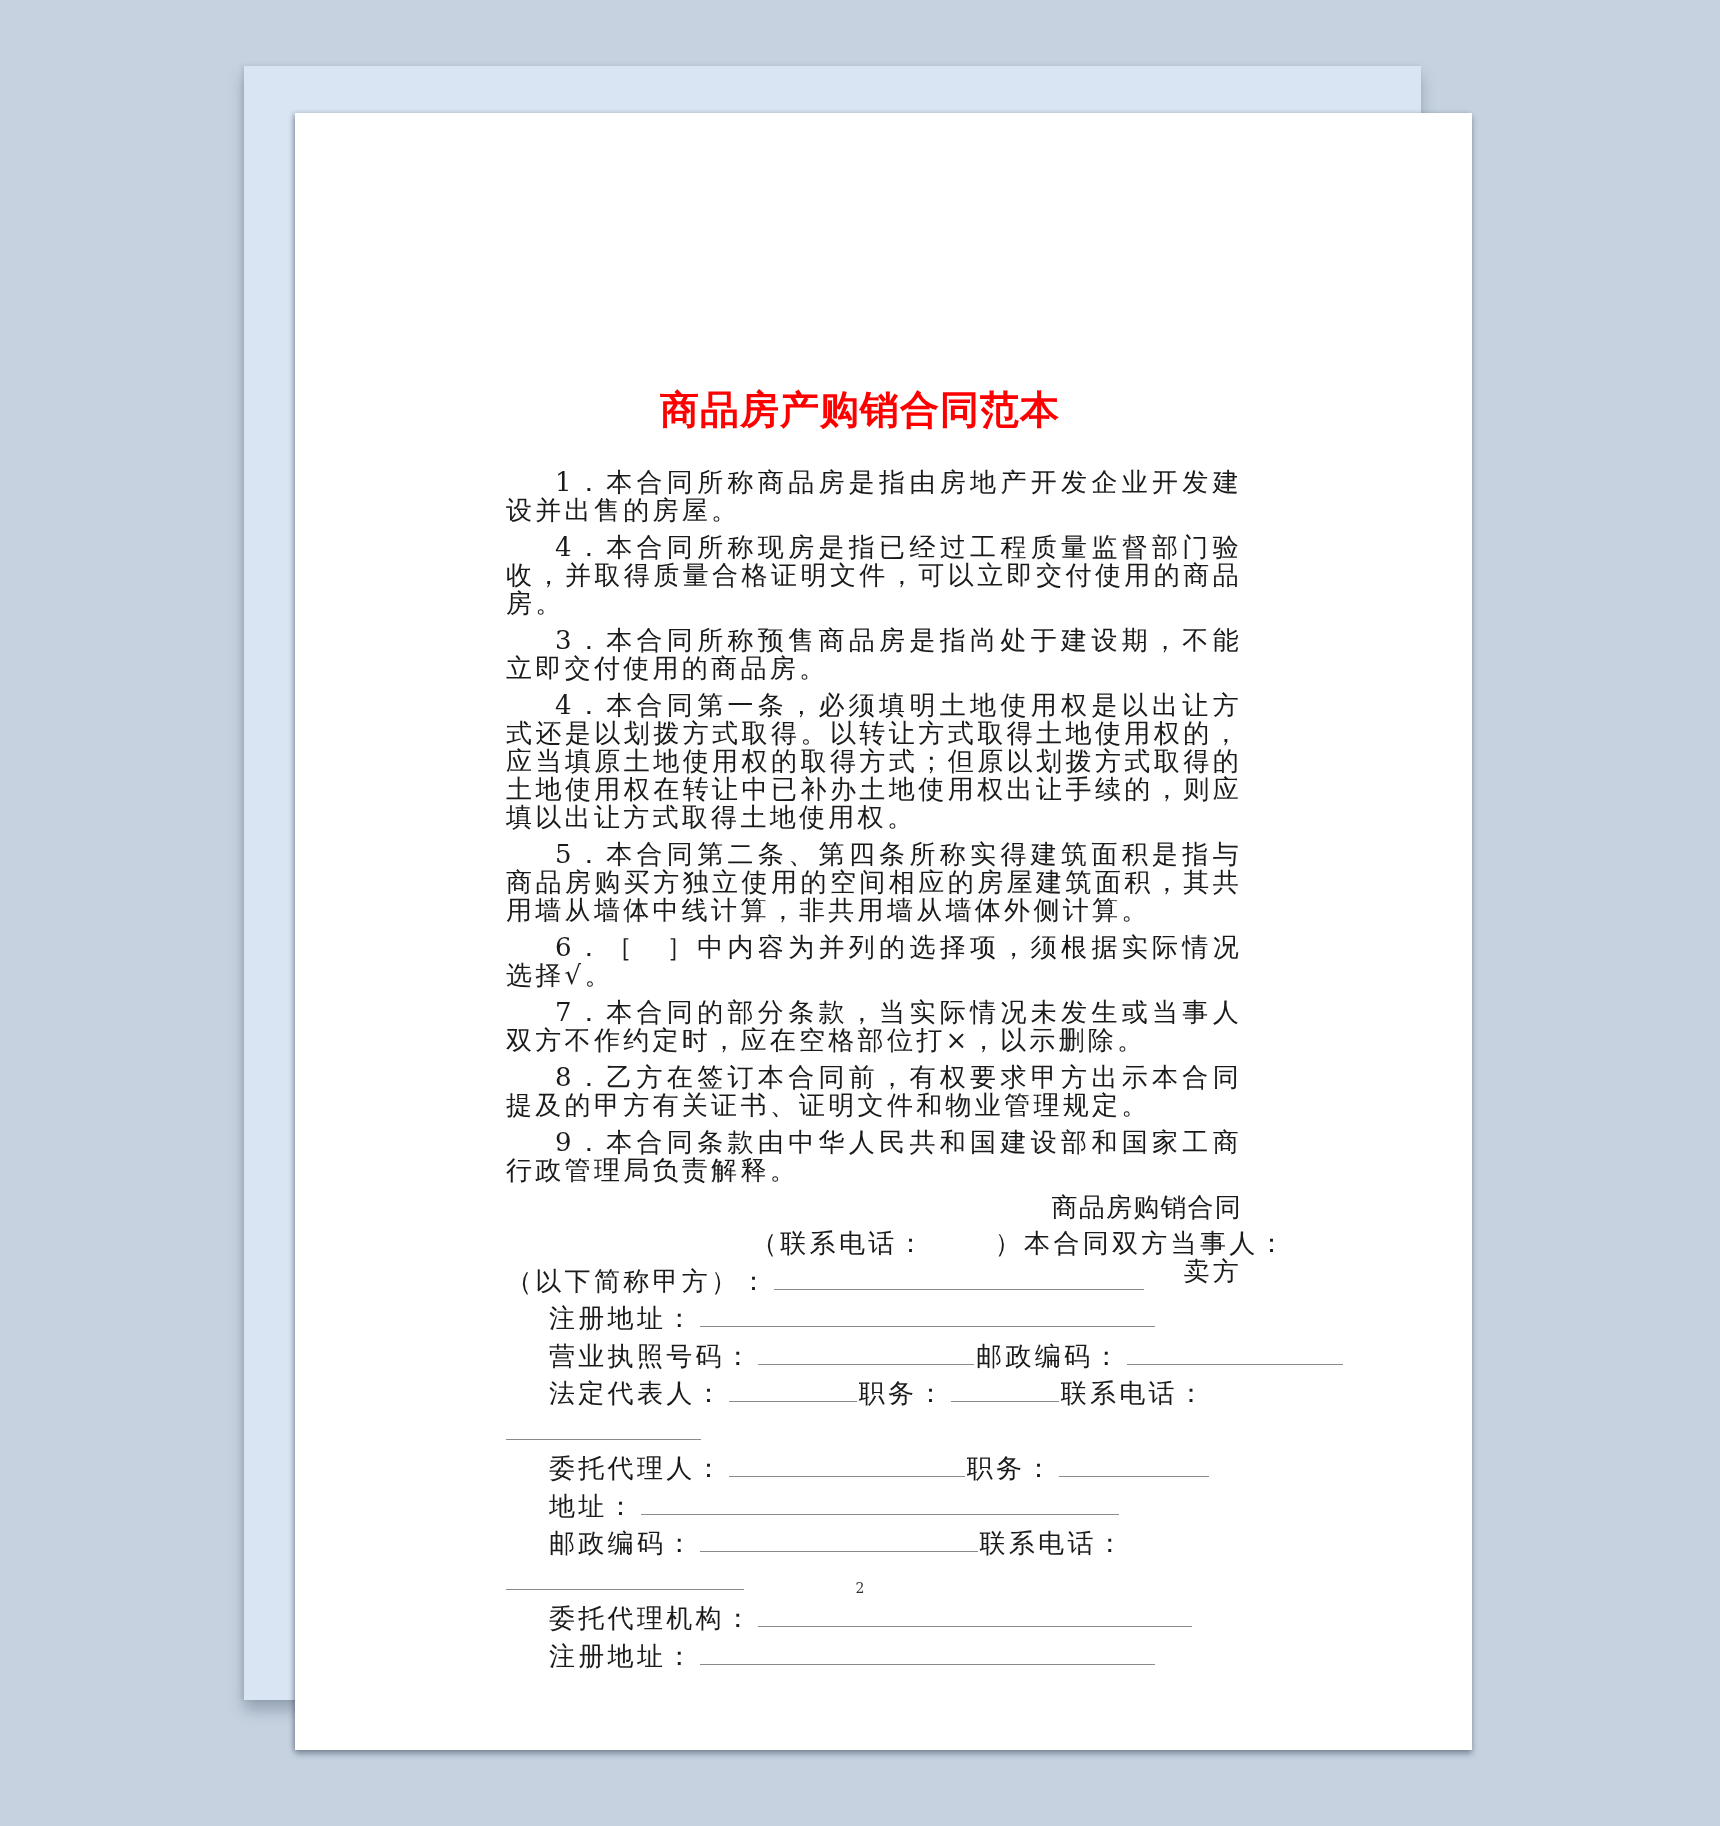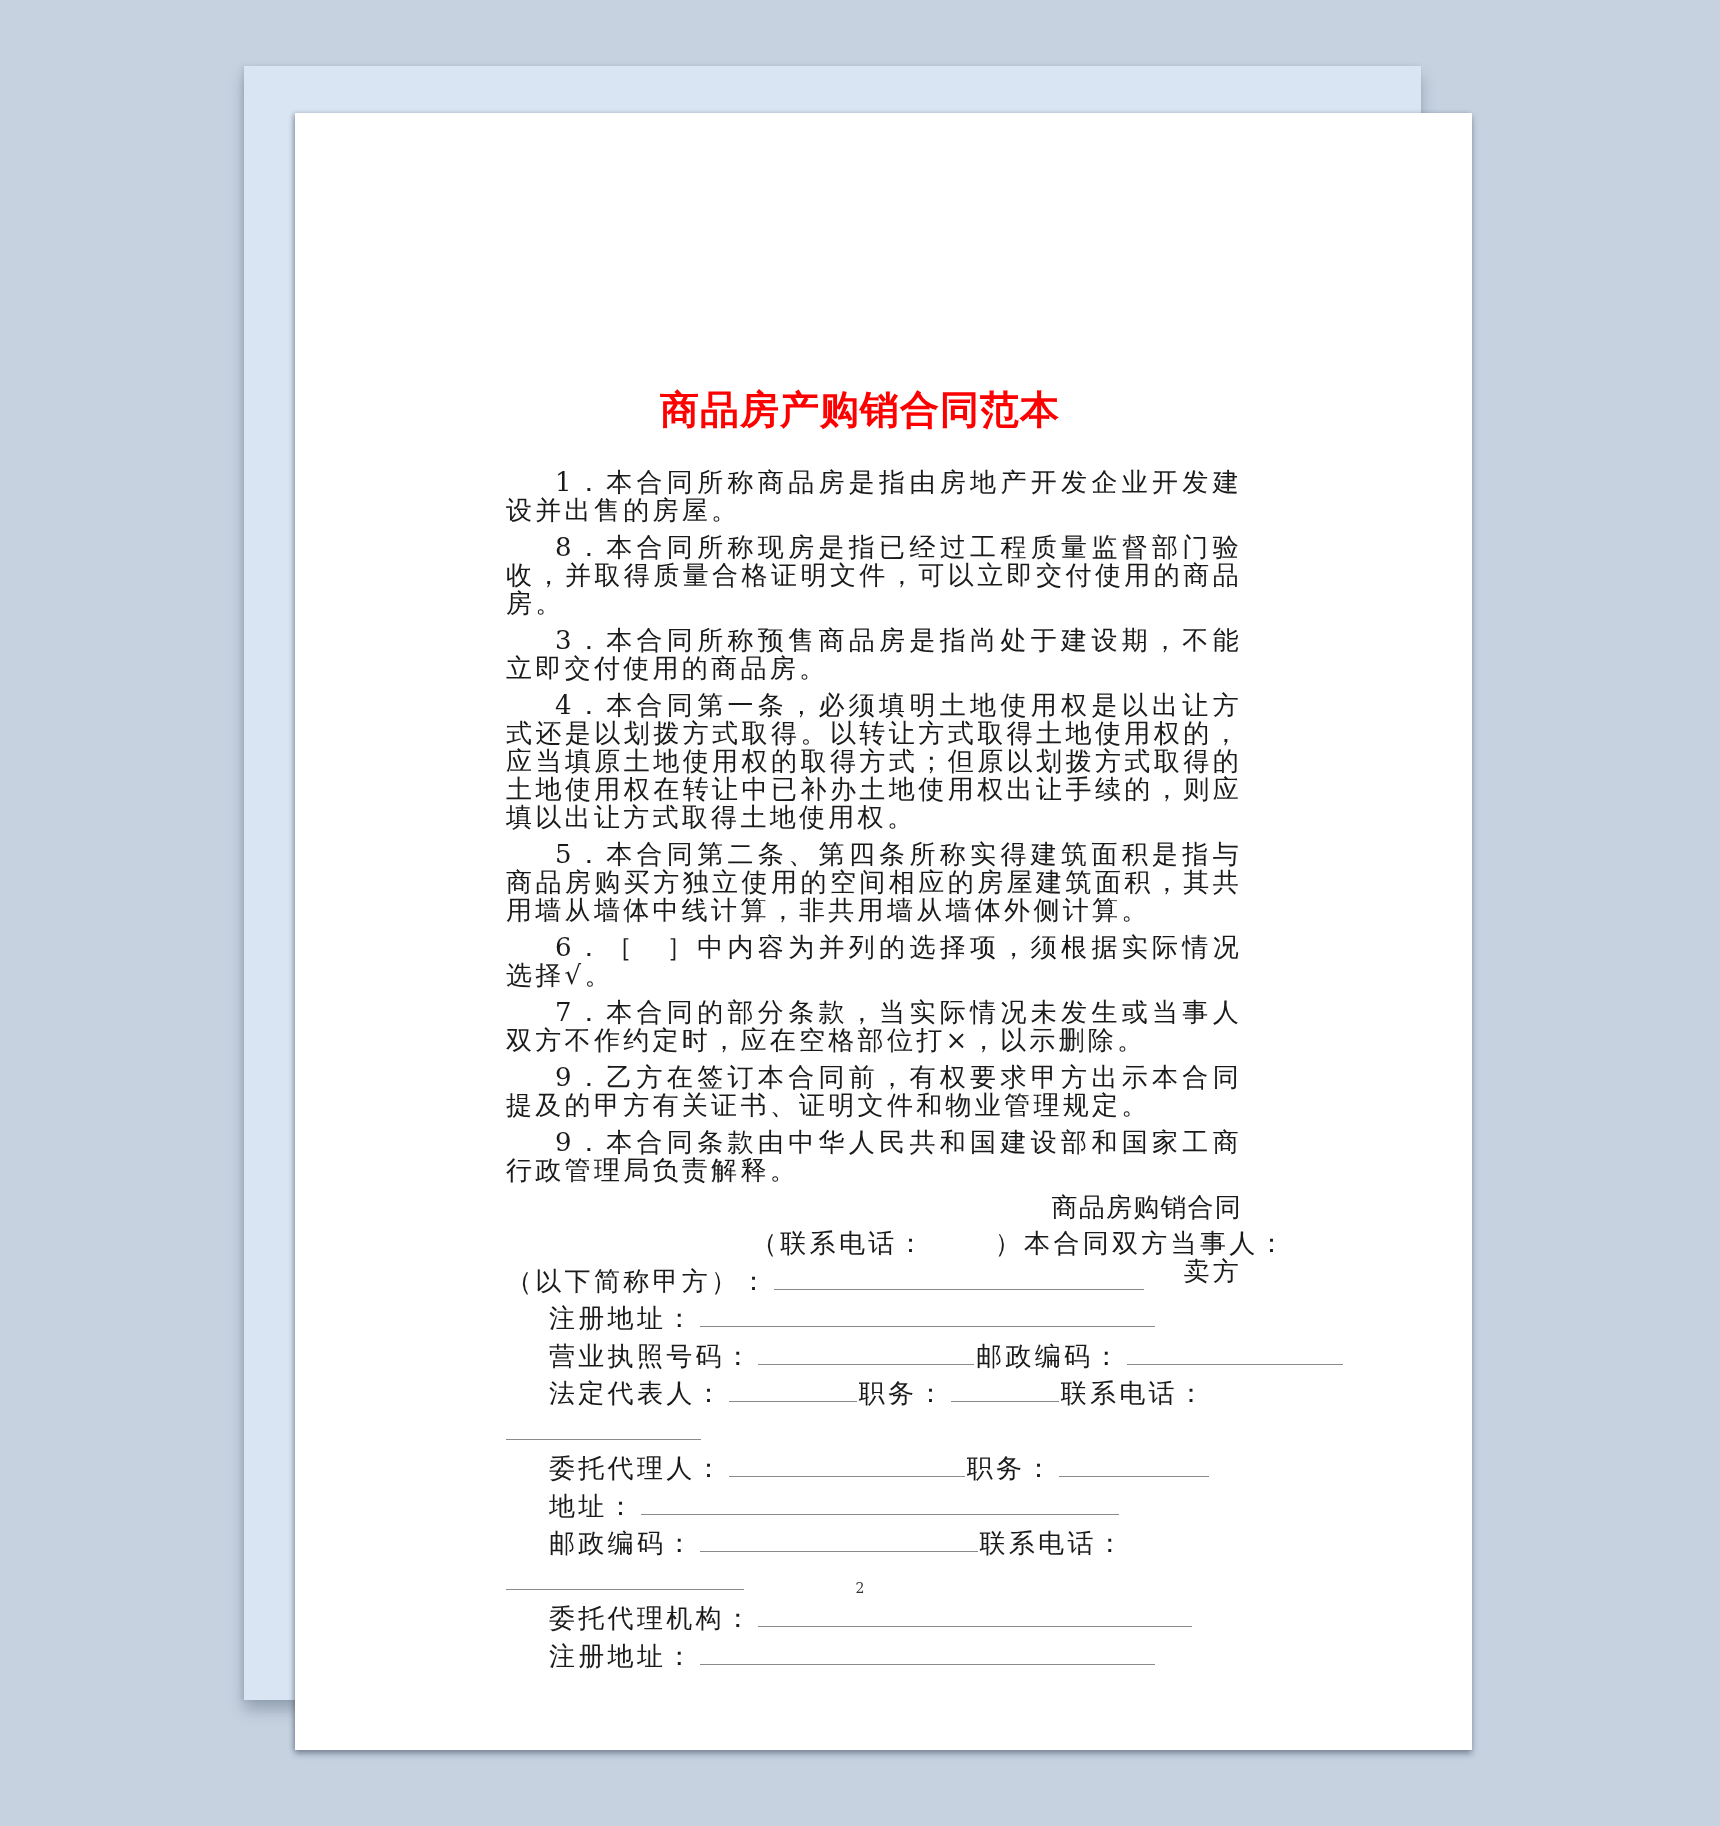--- a/index.html
+++ b/index.html
@@ -45,27 +45,27 @@
 <body>
 
 <div class="back-page"></div>
 
 <div class="front-page"></div>
 
 <div class="doc-title">商品房产购销合同范本</div>
 
 <div class="body">
   <p class="para">1．本合同所称商品房是指由房地产开发企业开发建设并出售的房屋。</p>
-  <p class="para">8．本合同所称现房是指已经过工程质量监督部门验收，并取得质量合格证明文件，可以立即交付使用的商品房。</p>
+  <p class="para">4．本合同所称现房是指已经过工程质量监督部门验收，并取得质量合格证明文件，可以立即交付使用的商品房。</p>
   <p class="para">3．本合同所称预售商品房是指尚处于建设期，不能立即交付使用的商品房。</p>
   <p class="para">4．本合同第一条，必须填明土地使用权是以出让方式还是以划拨方式取得。以转让方式取得土地使用权的，应当填原土地使用权的取得方式；但原以划拨方式取得的土地使用权在转让中已补办土地使用权出让手续的，则应填以出让方式取得土地使用权。</p>
   <p class="para">5．本合同第二条、第四条所称实得建筑面积是指与商品房购买方独立使用的空间相应的房屋建筑面积，其共用墙从墙体中线计算，非共用墙从墙体外侧计算。</p>
   <p class="para">6．［　］中内容为并列的选择项，须根据实际情况选择√。</p>
   <p class="para">7．本合同的部分条款，当实际情况未发生或当事人双方不作约定时，应在空格部位打×，以示删除。</p>
-  <p class="para">9．乙方在签订本合同前，有权要求甲方出示本合同提及的甲方有关证书、证明文件和物业管理规定。</p>
+  <p class="para">8．乙方在签订本合同前，有权要求甲方出示本合同提及的甲方有关证书、证明文件和物业管理规定。</p>
   <p class="para">9．本合同条款由中华人民共和国建设部和国家工商行政管理局负责解释。</p>
 
   <div class="sub-title">商品房购销合同</div>
 
   <div class="line" style="padding-left:245px;">
     <span>（联系电话：</span><span style="display:inline-block;width:68px;"></span><span>）本合同双方当事人：</span>
     <span class="right">卖方</span>
   </div>
 
   <div class="line">

